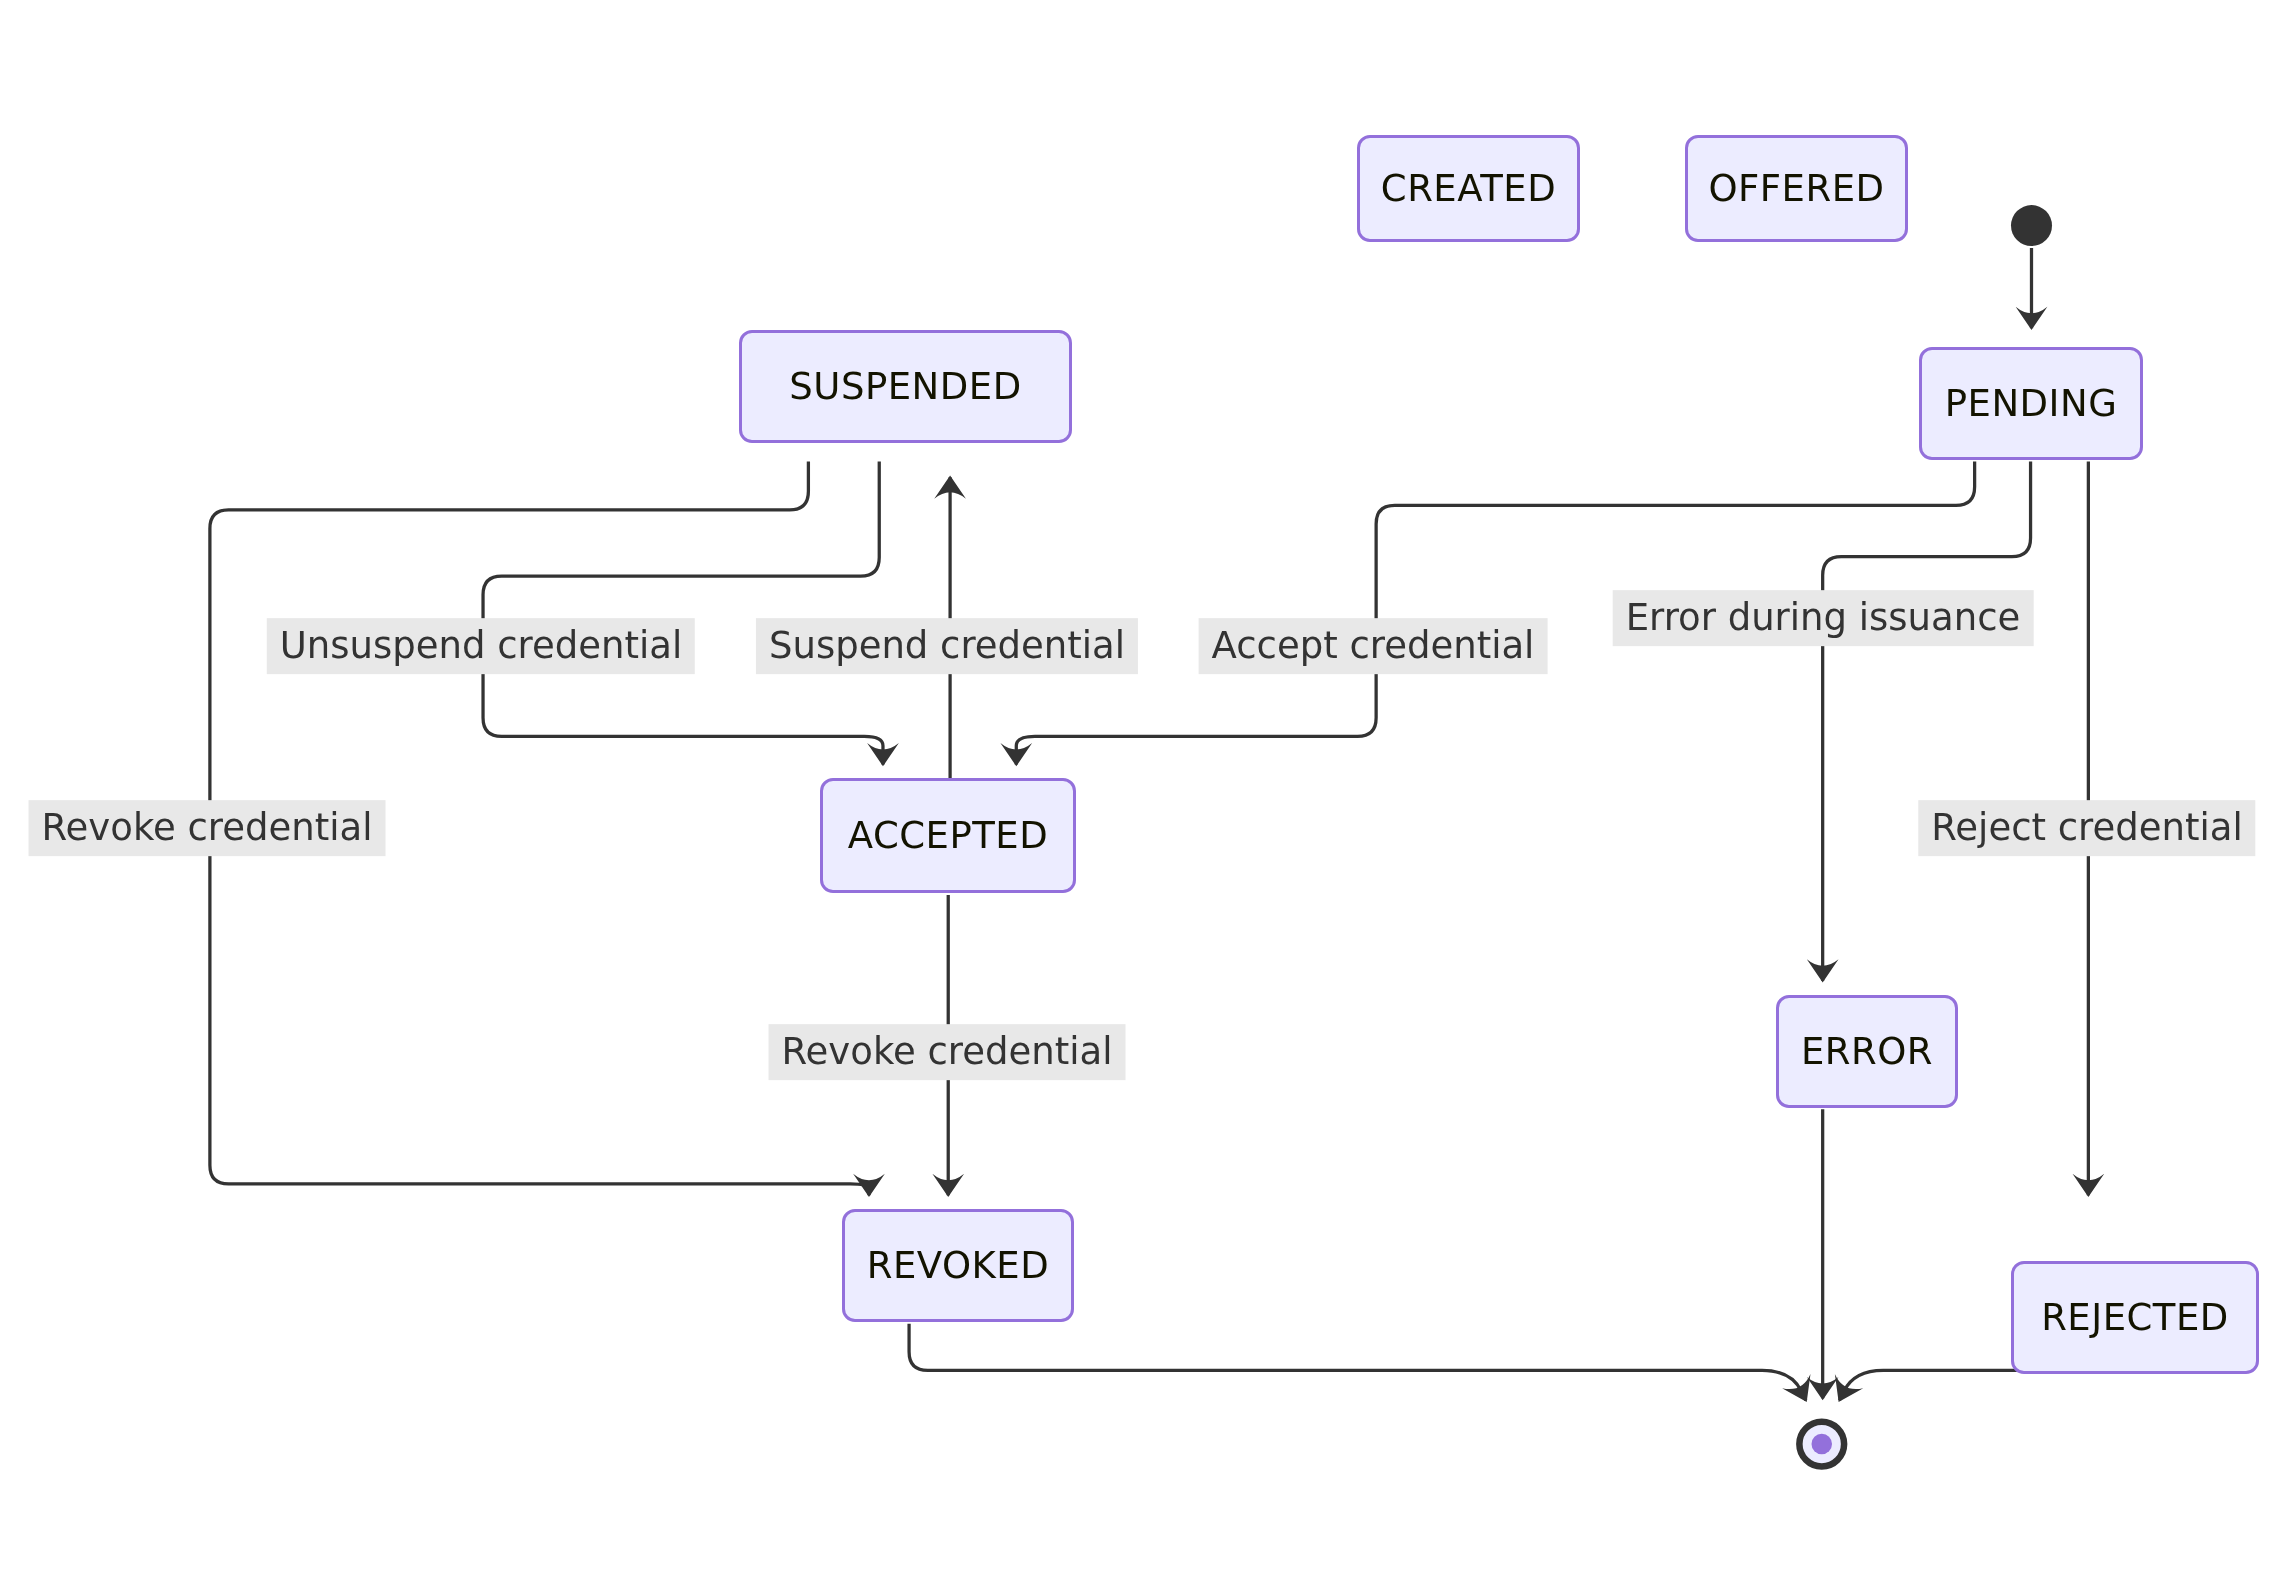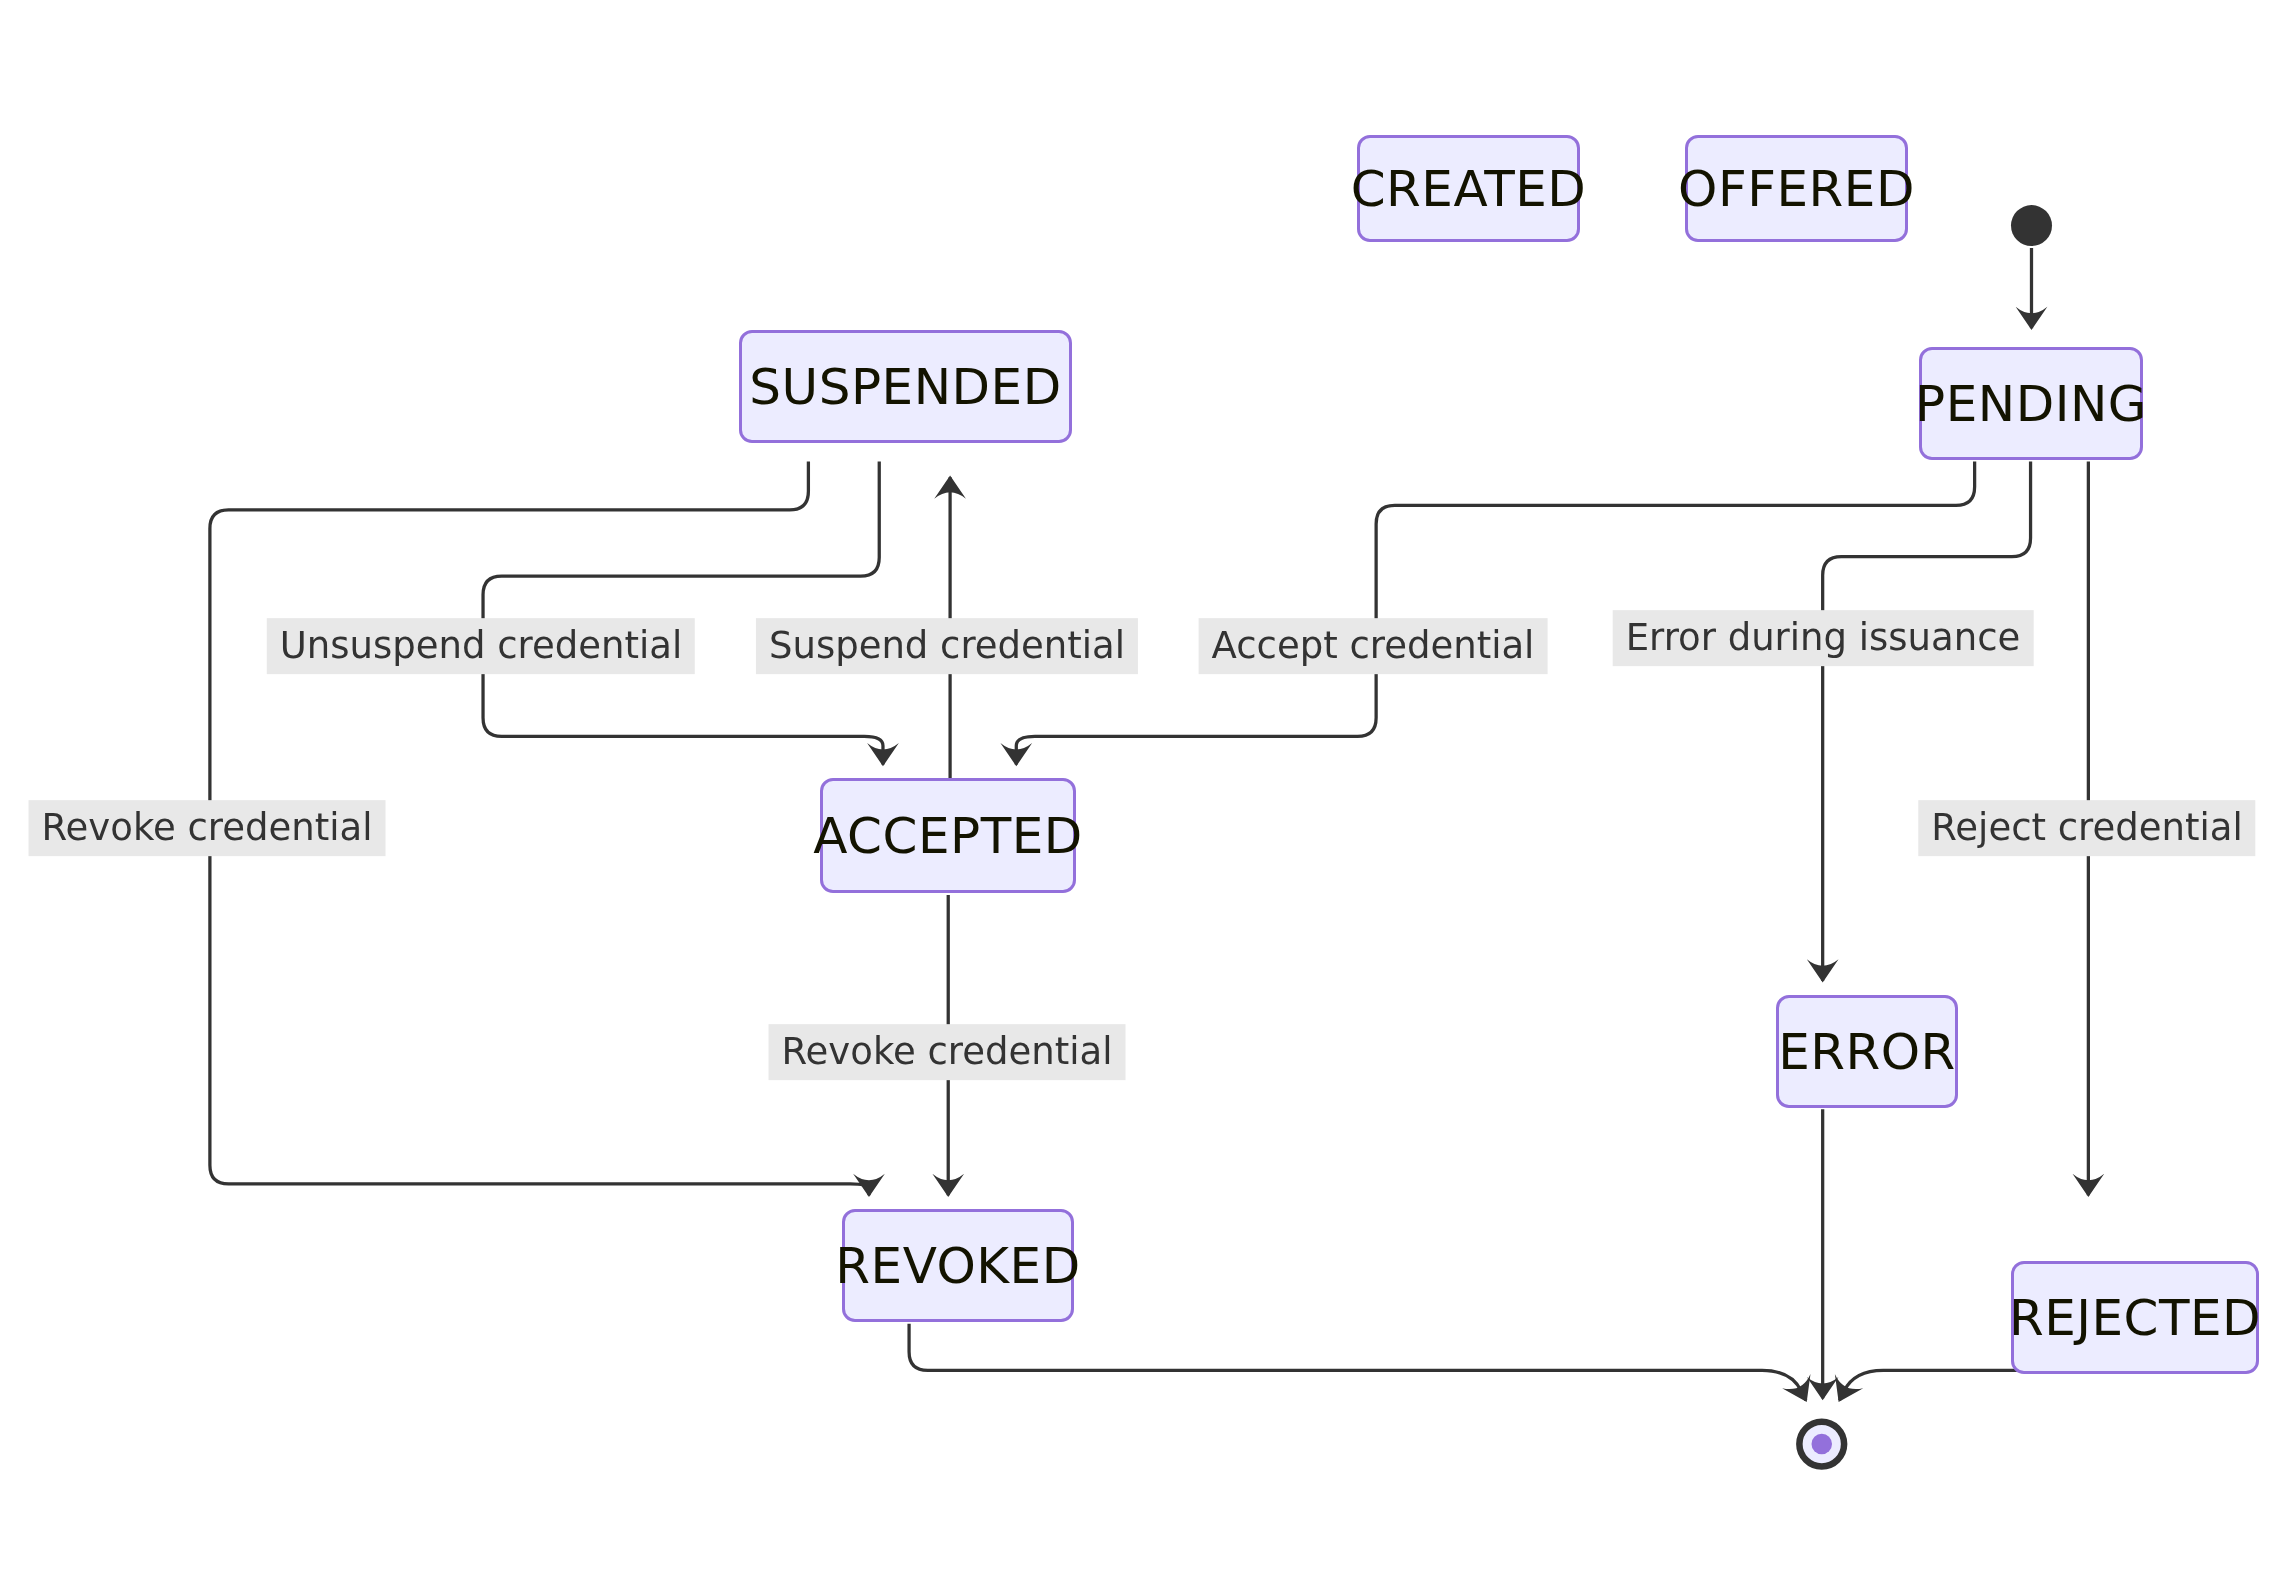--- a/index.html
+++ b/index.html
@@ -38,21 +38,21 @@
   .final-dot { fill: var(--end-inner-dot); }
   .state-node {
     position: absolute;
     box-sizing: border-box;
     background: var(--node-fill);
     border: 3.3px solid var(--node-border);
     border-radius: 13px;
     display: flex;
     align-items: center;
     justify-content: center;
-    font-size: 50px;
+    font-size: 37px;
     color: var(--node-text);
     letter-spacing: 0.5px;
     white-space: nowrap;
   }
   .edge-label {
     position: absolute;
     transform: translate(-50%, -50%);
     background: var(--edge-label-bg);
     color: var(--edge-label-text);
     font-size: 37px;
@@ -118,21 +118,21 @@
   <div class="state-node" style="left:794px; top:1209px; width:232px; height:113px;margin-left:48px;">REVOKED</div>
 
   <div class="state-node" style="left:1965px; top:1261px; width:248px; height:113px;margin-left:46px;">REJECTED</div>
 
   <div class="edge-label" style="left:481px; top:646px;">Unsuspend credential</div>
 
   <div class="edge-label" style="left:1373px; top:646px;">Accept credential</div>
 
   <div class="edge-label" style="left:947px; top:646px;">Suspend credential</div>
 
-  <div class="edge-label" style="left:1823px; top:638px;">Error during issuance</div>
+  <div class="edge-label" style="left:1823px; top:618px;">Error during issuance</div>
 
   <div class="edge-label" style="left:207px; top:828px;">Revoke credential</div>
 
   <div class="edge-label" style="left:2087px; top:828px;">Reject credential</div>
 
   <div class="edge-label" style="left:947px; top:1052px;">Revoke credential</div>
 
 </div>
 
 

